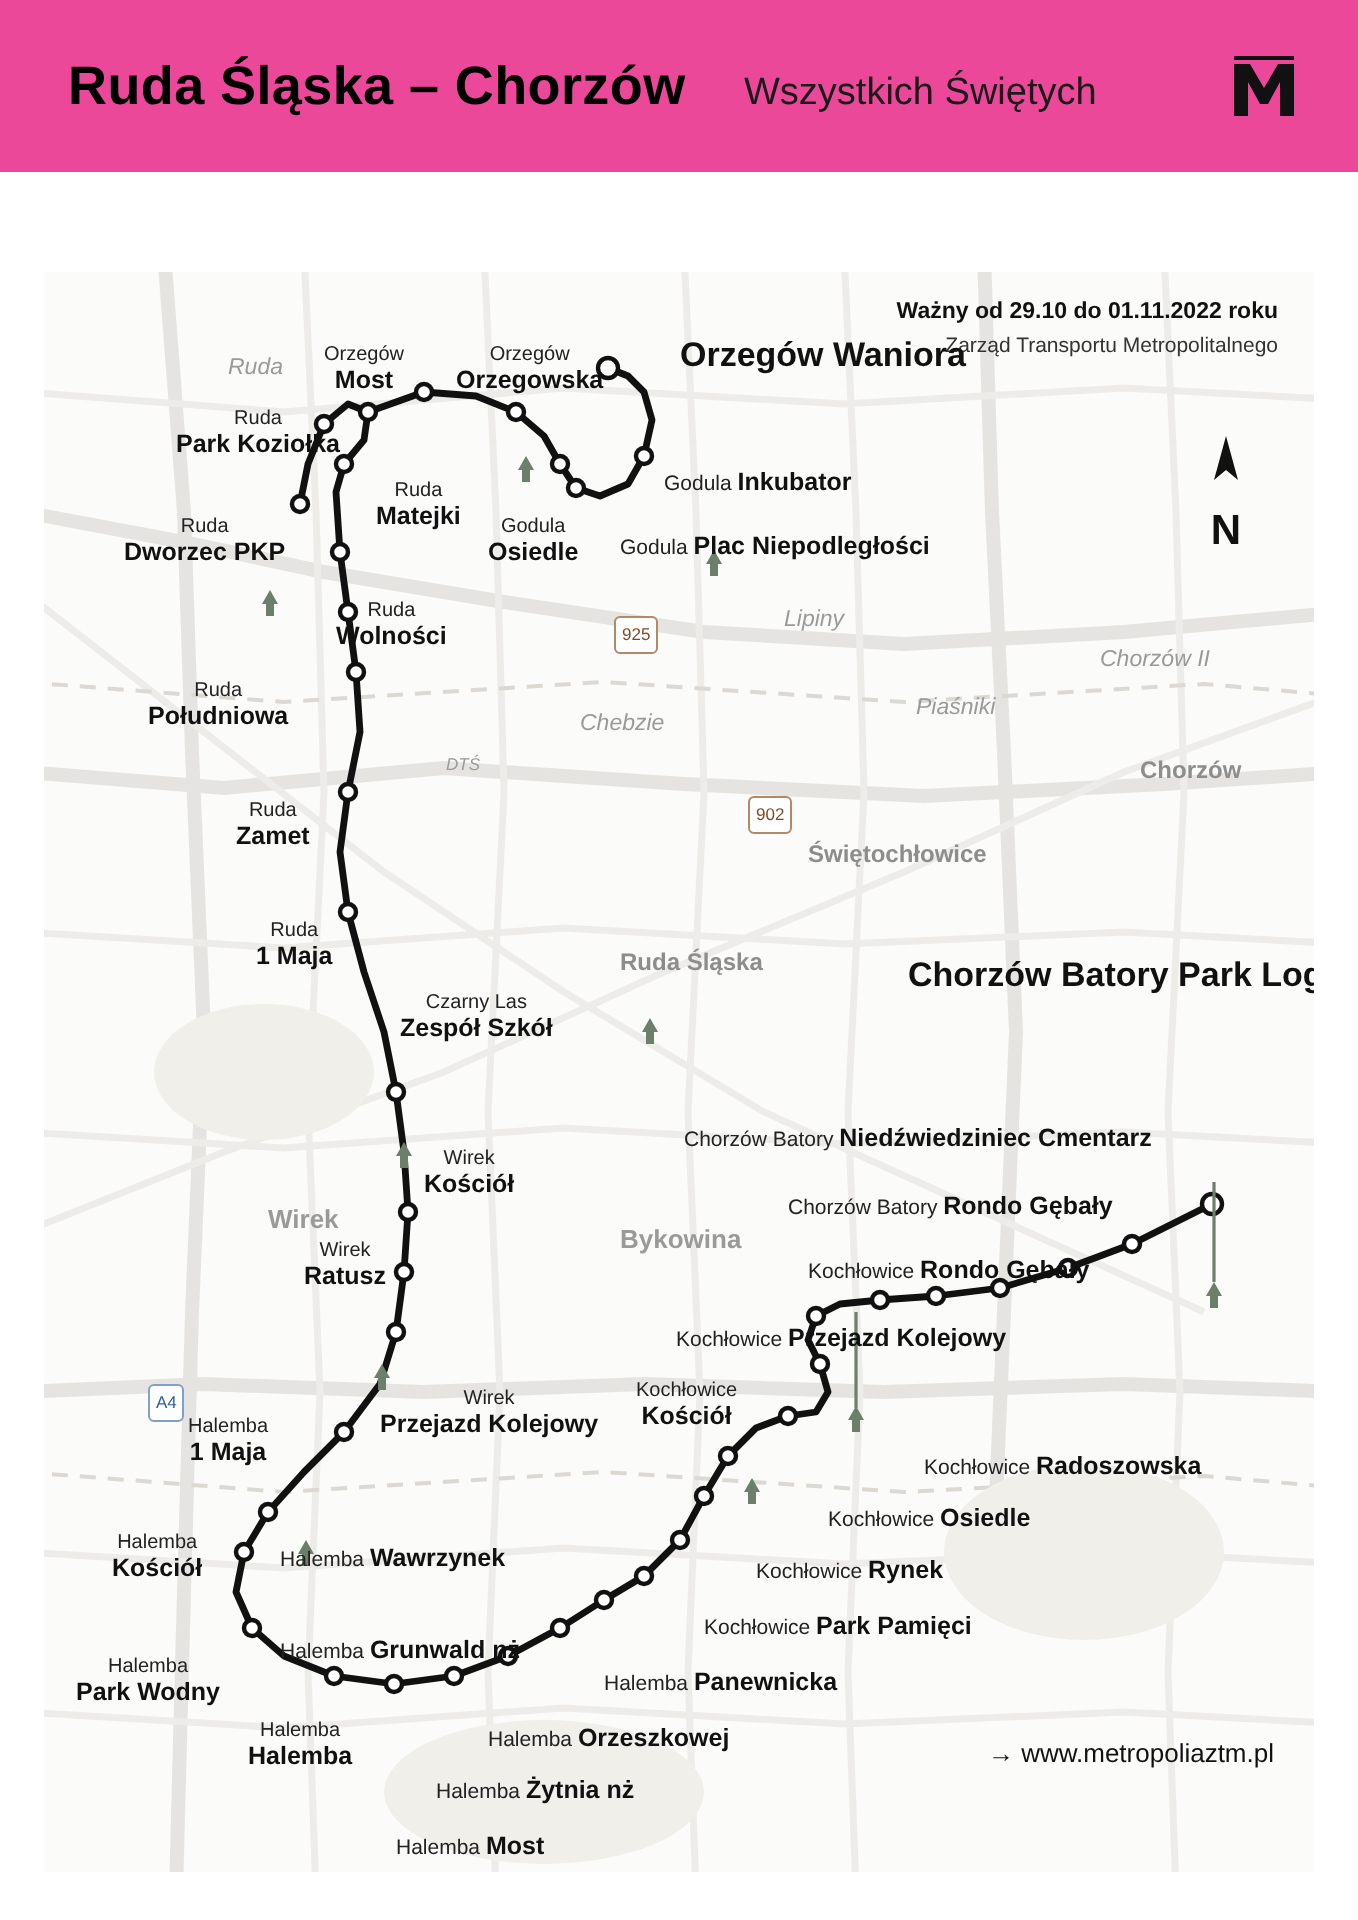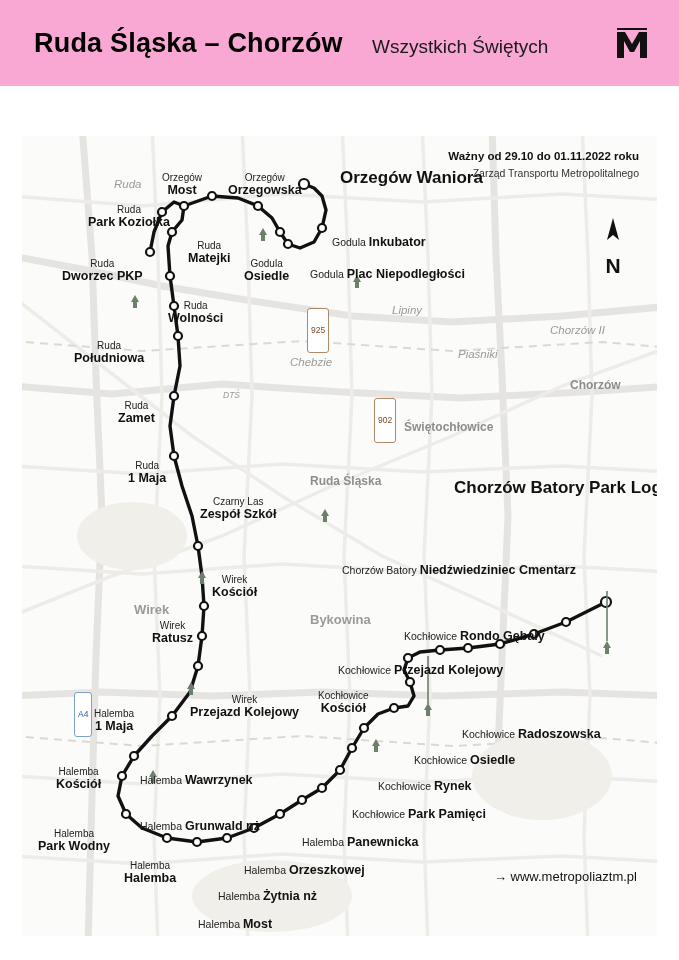--- a/index.html
+++ b/index.html
@@ -16,21 +16,21 @@
     height: 960px;
     background: #ffffff;
     overflow: hidden;
   }
   
   .header {
     position: absolute;
     left: 0; top: 0;
     width: 679px;
     height: 86px;
-    background: #f9a8d4;
+    background: #ec4899;
   }
   .title-main {
     position: absolute;
     left: 34px;
     top: 28px;
     font-size: 27px;
     font-weight: bold;
     color: #000000;
     letter-spacing: 0.2px;
     white-space: nowrap;
@@ -165,21 +165,21 @@
   .area.big { font-size: 12px; font-style: normal; font-weight: bold; color: #8d8d8b; }
   .area.mid { font-size: 13px; font-style: normal; font-weight: bold; color: #9a9a98; }
   .area.sm { font-size: 11.5px; }
   .shield {
     position: absolute;
     font-size: 8.5px;
     color: #7d4a2a;
     border: 1px solid #b08968;
     border-radius: 3px;
     background: #fff;
-    padding: 16px 3px;
+    padding: 3px 3px;
     line-height: 11px;
   }
   .shield.blue {
     color: #2f5e9e;
     border-color: #7fa0cc;
   }
 </style>
 </head>
 <body>
 
@@ -496,20 +496,23 @@
     <div class="lbl s1 center" style="left:296px; top:554px;">
       <span class="pre">Kochłowice</span>
       <span class="nm">Kościół</span>
     </div>
     <div class="lbl inline" style="left:316px; top:524px;">
       <span class="pre" style="font-size:10.5px;">Kochłowice </span><span class="nm">Przejazd Kolejowy</span>
     </div>
     <div class="lbl inline" style="left:382px; top:490px;">
       <span class="pre" style="font-size:10.5px;">Kochłowice </span><span class="nm">Rondo Gębały</span>
     </div>
+    <div class="lbl inline" style="left:372px; top:458px;">
+      <span class="pre" style="font-size:10.5px;">Chorzów Batory </span><span class="nm">Rondo Gębały</span>
+    </div>
     <div class="lbl inline" style="left:320px; top:424px;">
       <span class="pre" style="font-size:10.5px;">Chorzów Batory </span><span class="nm">Niedźwiedziniec Cmentarz</span>
     </div>
     <div class="lbl s3" style="left:432px; top:342px; text-align:left;">
       <span class="nm" style="font-size:17px;">Chorzów Batory Park Logistyczny</span>
     </div>
 
     <div class="footer-web">→ www.metropoliaztm.pl</div>
 
   </div>

